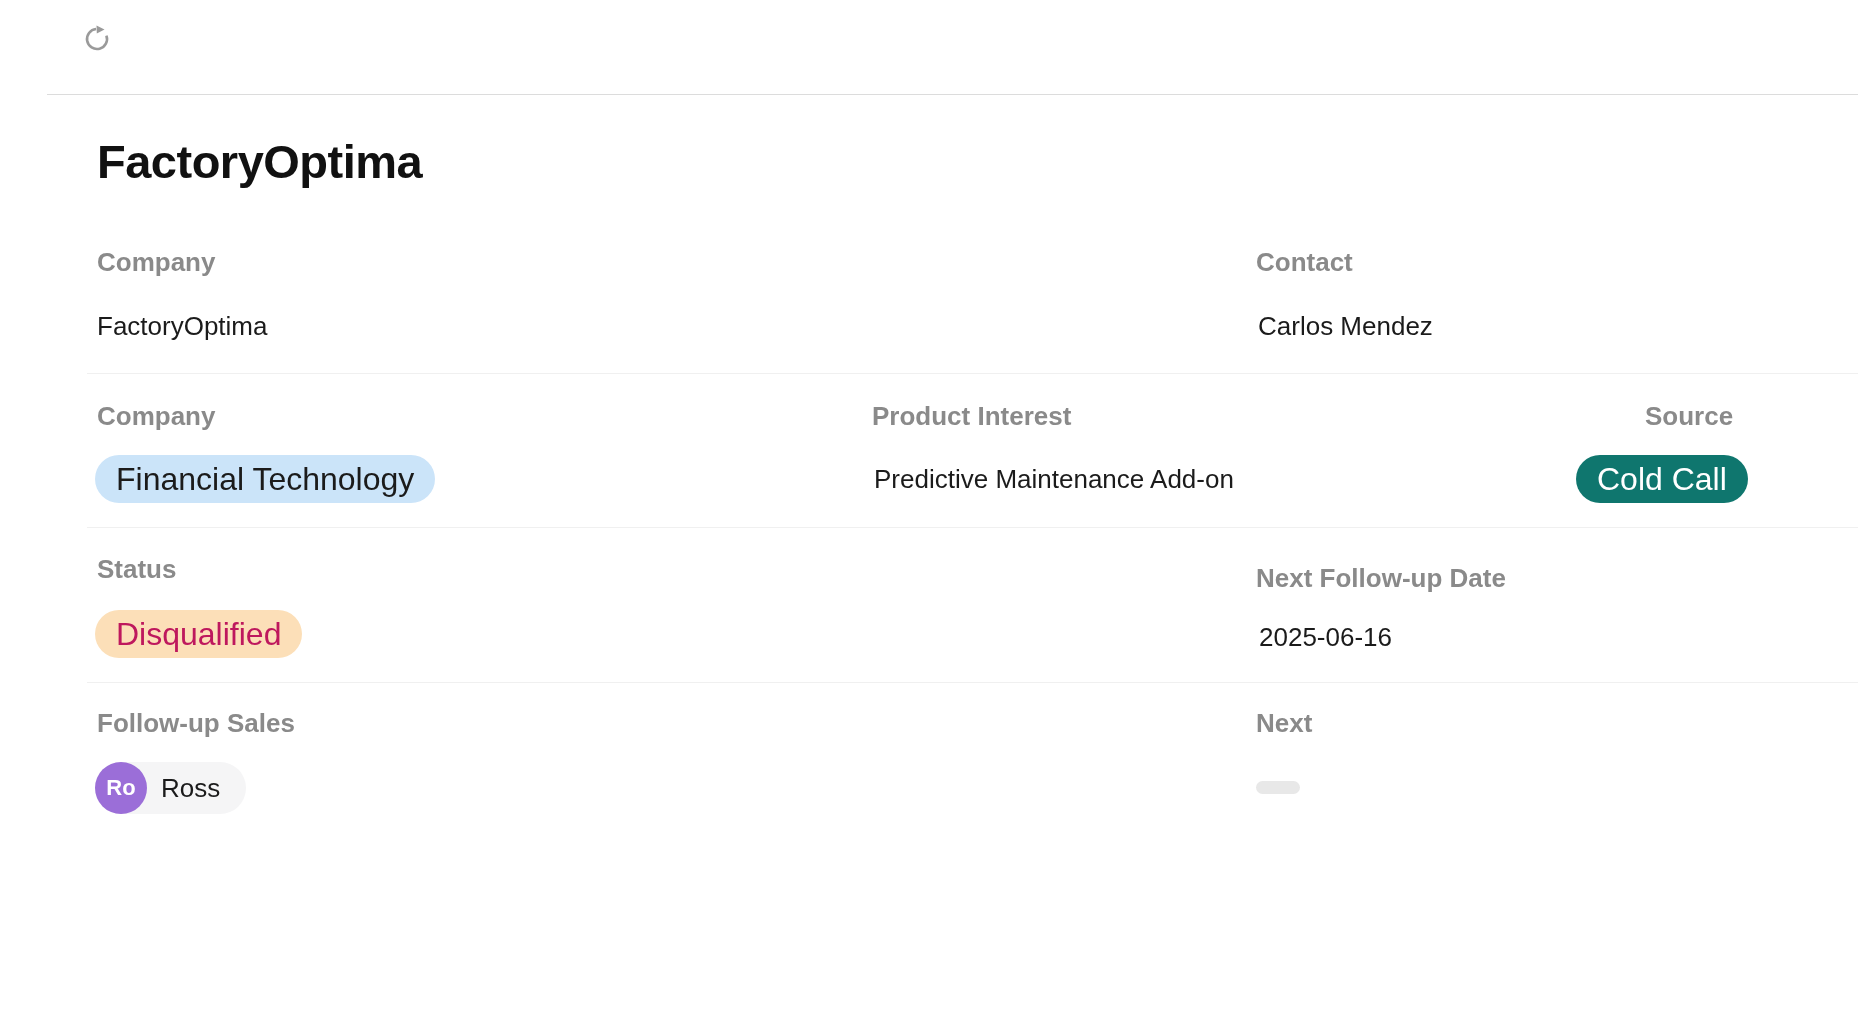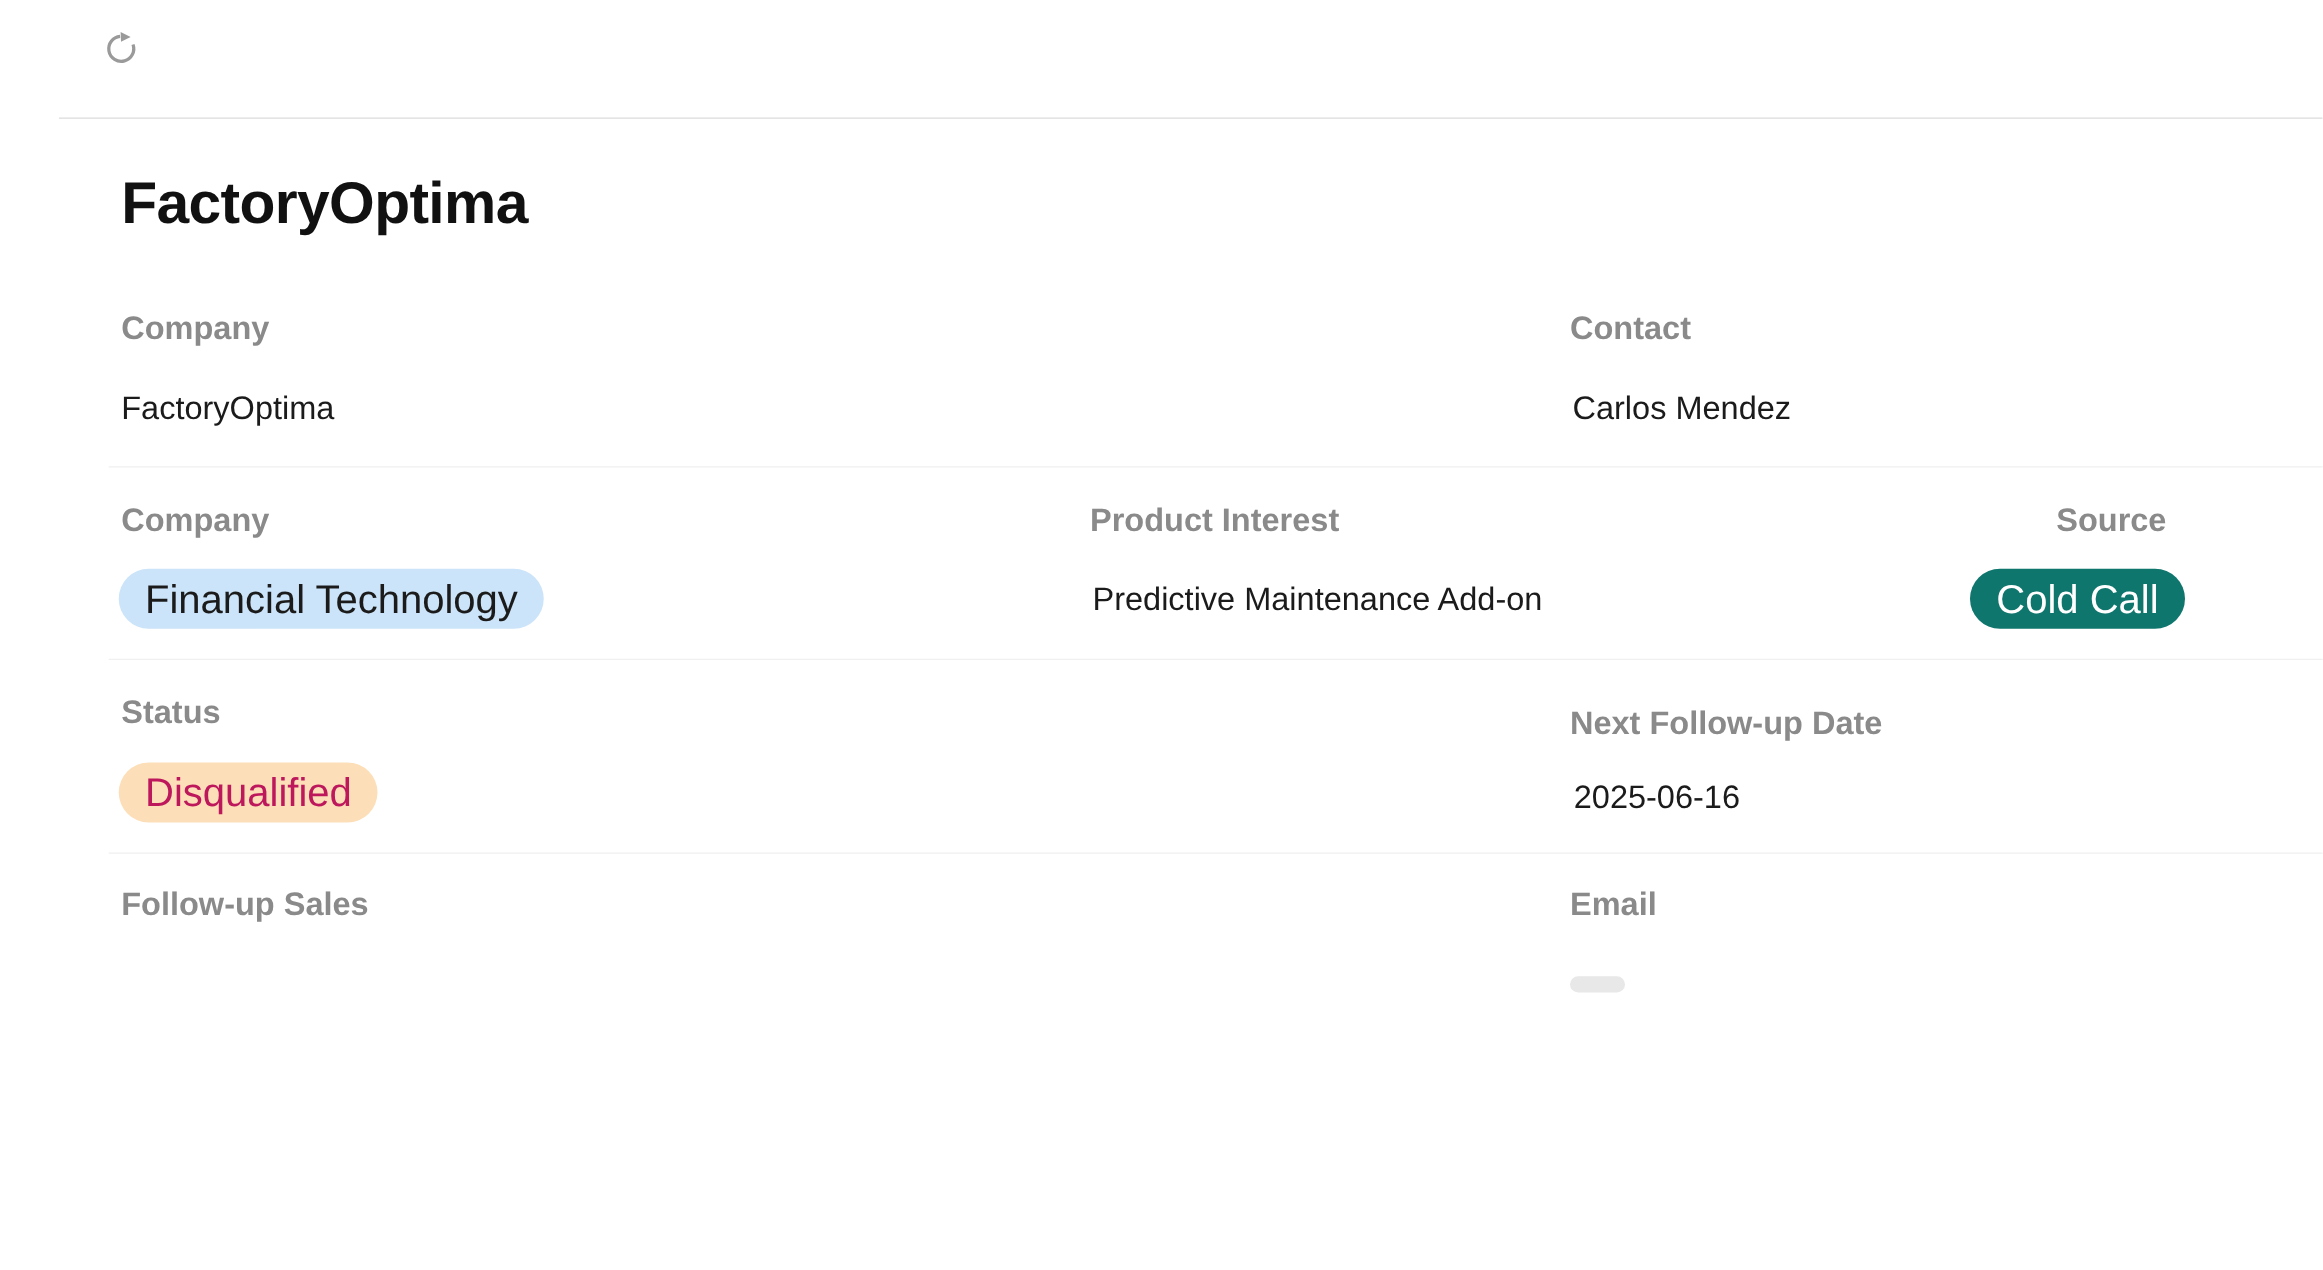--- a/index.html
+++ b/index.html
@@ -100,17 +100,21 @@
   <div class="pill" style="left: 48px; top: 610px; background-color: rgb(252, 223, 184);">
     <span style="color: #be185d; text-align: center;">Disqualified</span>
   </div>
 
   <div class="field-label" style="left:1209px; top:565px;">Next Follow-up Date</div>
   <div class="field-value" style="left:1212px; top:624px;">2025-06-16</div>
 
   <div class="divider" style="top:682px;"></div>
 
   <div class="field-label" style="left:50px; top:710px;">Follow-up Sales</div>
+  <div class="person-pill" style="background-color: rgb(245, 245, 246);">
+    <span class="avatar" style="background-color: rgb(155, 110, 216); color: rgb(255, 255, 255);">Ro</span>
+    <span class="person-name">Ross</span>
+  </div>
 
-  <div class="field-label" style="left:1209px; top:710px;">Email</div>
+  <div class="field-label" style="left:1209px; top:710px;">Next</div>
   <div class="empty-indicator"></div>
 
 </div>
 
 </body></html>

